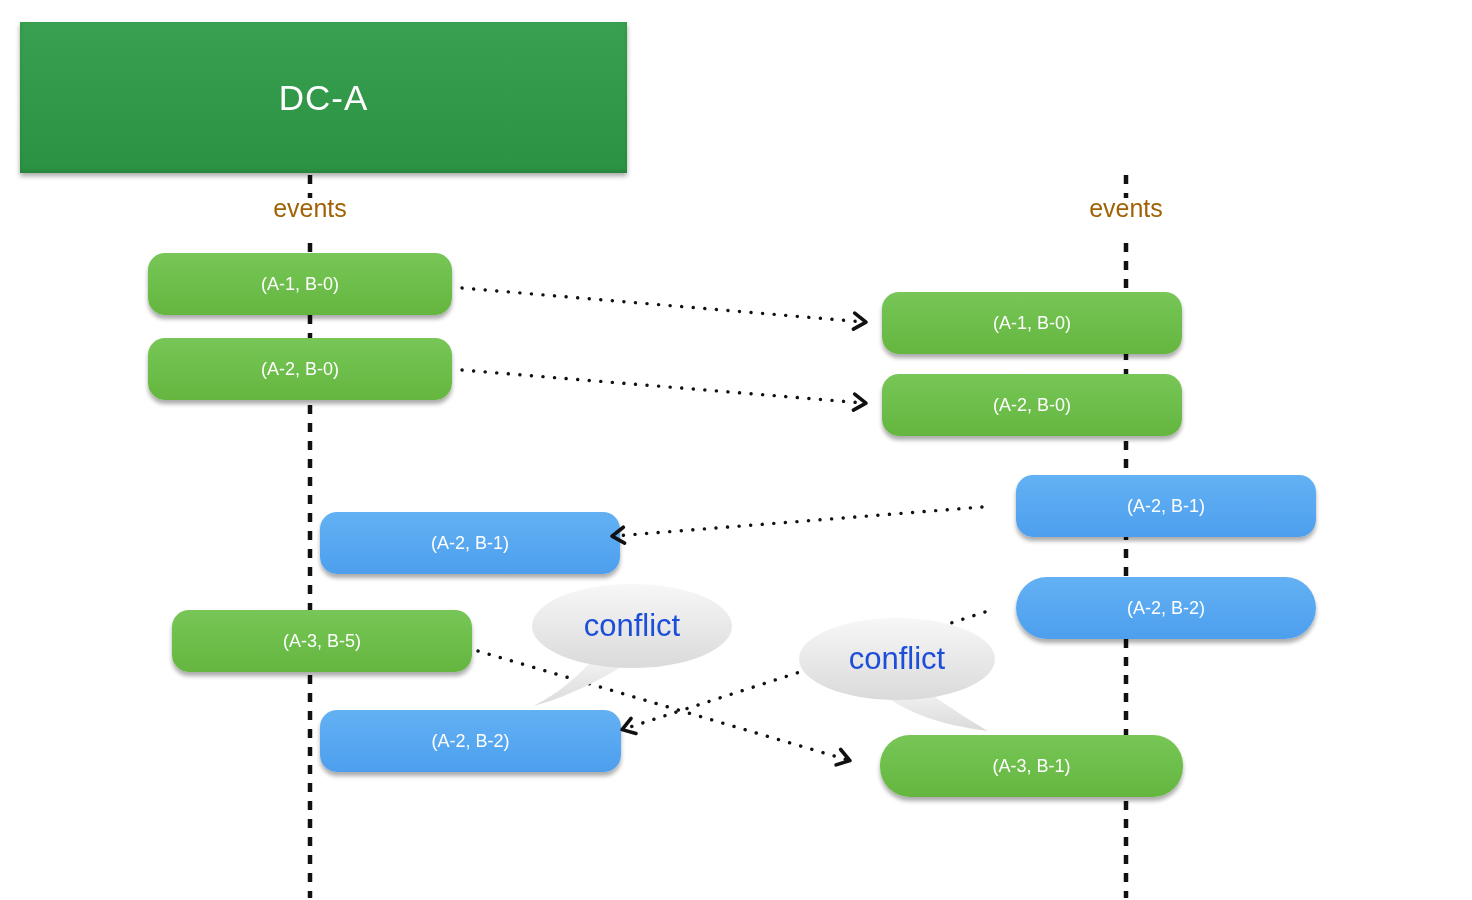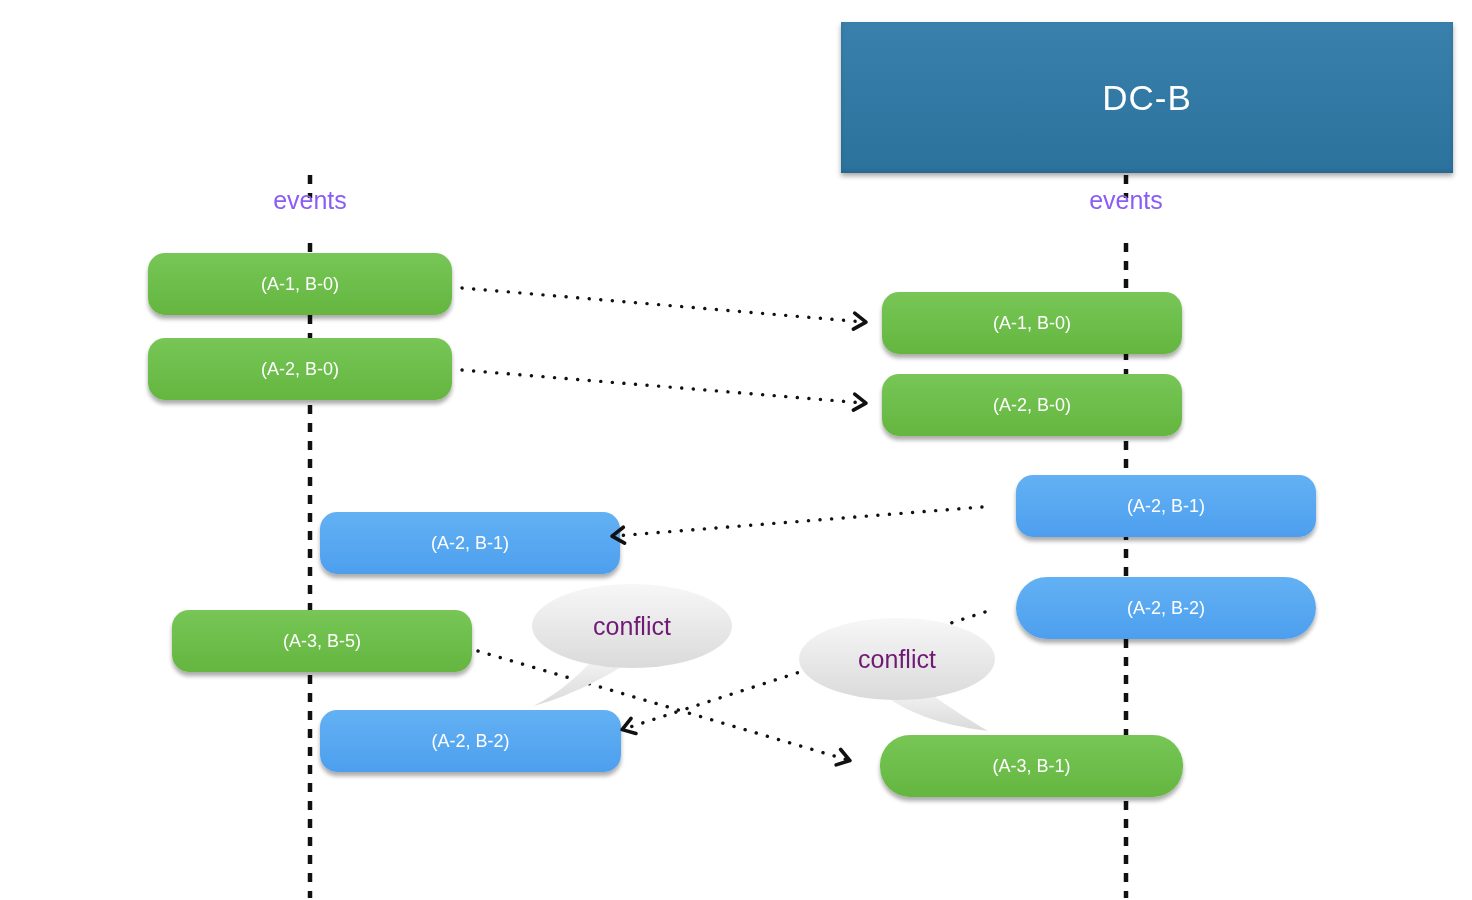--- a/index.html
+++ b/index.html
@@ -17,61 +17,61 @@
     display:flex;align-items:center;justify-content:center;
     color:#ffffff;font-size:35px;font-weight:400;letter-spacing:1px;
     box-shadow:0 3px 5px rgba(0,0,0,0.35), inset 0 -2px 4px rgba(0,0,0,0.12);
     background-image:linear-gradient(rgba(255,255,255,0.05),rgba(0,0,0,0.06));
     z-index:2;
   }
   #hdr-a{left:20px;top:22px;width:607px;background-color:var(--header-green,#2e9b47);}
   #hdr-b{left:841px;top:22px;width:612px;background-color:var(--header-blue,#2e79a7);}
 
   .events-label{
-    position:absolute;width:200px;top:184px;height:32px;
+    position:absolute;width:200px;top:192px;height:32px;
     display:flex;align-items:center;justify-content:center;
-    font-size:25px;color:#8b5cf6;z-index:2;
+    font-size:25px;color:#a16207;z-index:2;
   }
   #events-a{left:210px;}
   #events-b{left:1026px;}
 
   .pill{
     position:absolute;height:62px;border-radius:17px;
     display:flex;align-items:center;justify-content:center;
     color:#ffffff;font-size:18px;white-space:pre;
     box-shadow:0 4px 4px rgba(0,0,0,0.33);
     z-index:2;
   }
   .pill[data-variant="green"]{background-image:linear-gradient(var(--pill-green-light,#77c657), var(--pill-green,#64b63f));}
   .pill[data-variant="blue"]{background-image:linear-gradient(var(--pill-blue-light,#63b1f4), var(--pill-blue,#4d9fee));margin-left:28px;}
   .pill .b{font-weight:400;}
 
   .bubble-label{
     position:absolute;display:flex;align-items:center;justify-content:center;
-    font-size:25px;color:#701a75;z-index:5;
+    font-size:31px;color:#1d4ed8;z-index:5;
   }
   #bubble-label-0{left:532px;top:584px;width:200px;height:84px;}
   #bubble-label-1{left:799px;top:618px;width:196px;height:82px;}
 </style>
 </head>
 <body>
 
 <div class="stage">
 
   <svg class="layer z0" viewBox="0 0 1472 900">
     <g stroke="#111111" stroke-width="4.5" stroke-dasharray="9 9">
       <line x1="310" y1="175" x2="310" y2="198"></line>
       <line x1="310" y1="243" x2="310" y2="898"></line>
       <line x1="1126" y1="175" x2="1126" y2="198"></line>
       <line x1="1126" y1="243" x2="1126" y2="898"></line>
     </g>
   </svg>
 
-  <div class="dc-header" id="hdr-b">
-    <span>DC-B</span>
+  <div class="dc-header" id="hdr-a">
+    <span>DC-A</span>
   </div>
 
   <div class="events-label" id="events-a">
     <span>events</span>
   </div>
   <div class="events-label" id="events-b">
     <span>events</span>
   </div>
 
   <div class="pill" style="left:148px;top:253px;width:304px;" data-variant="green">

